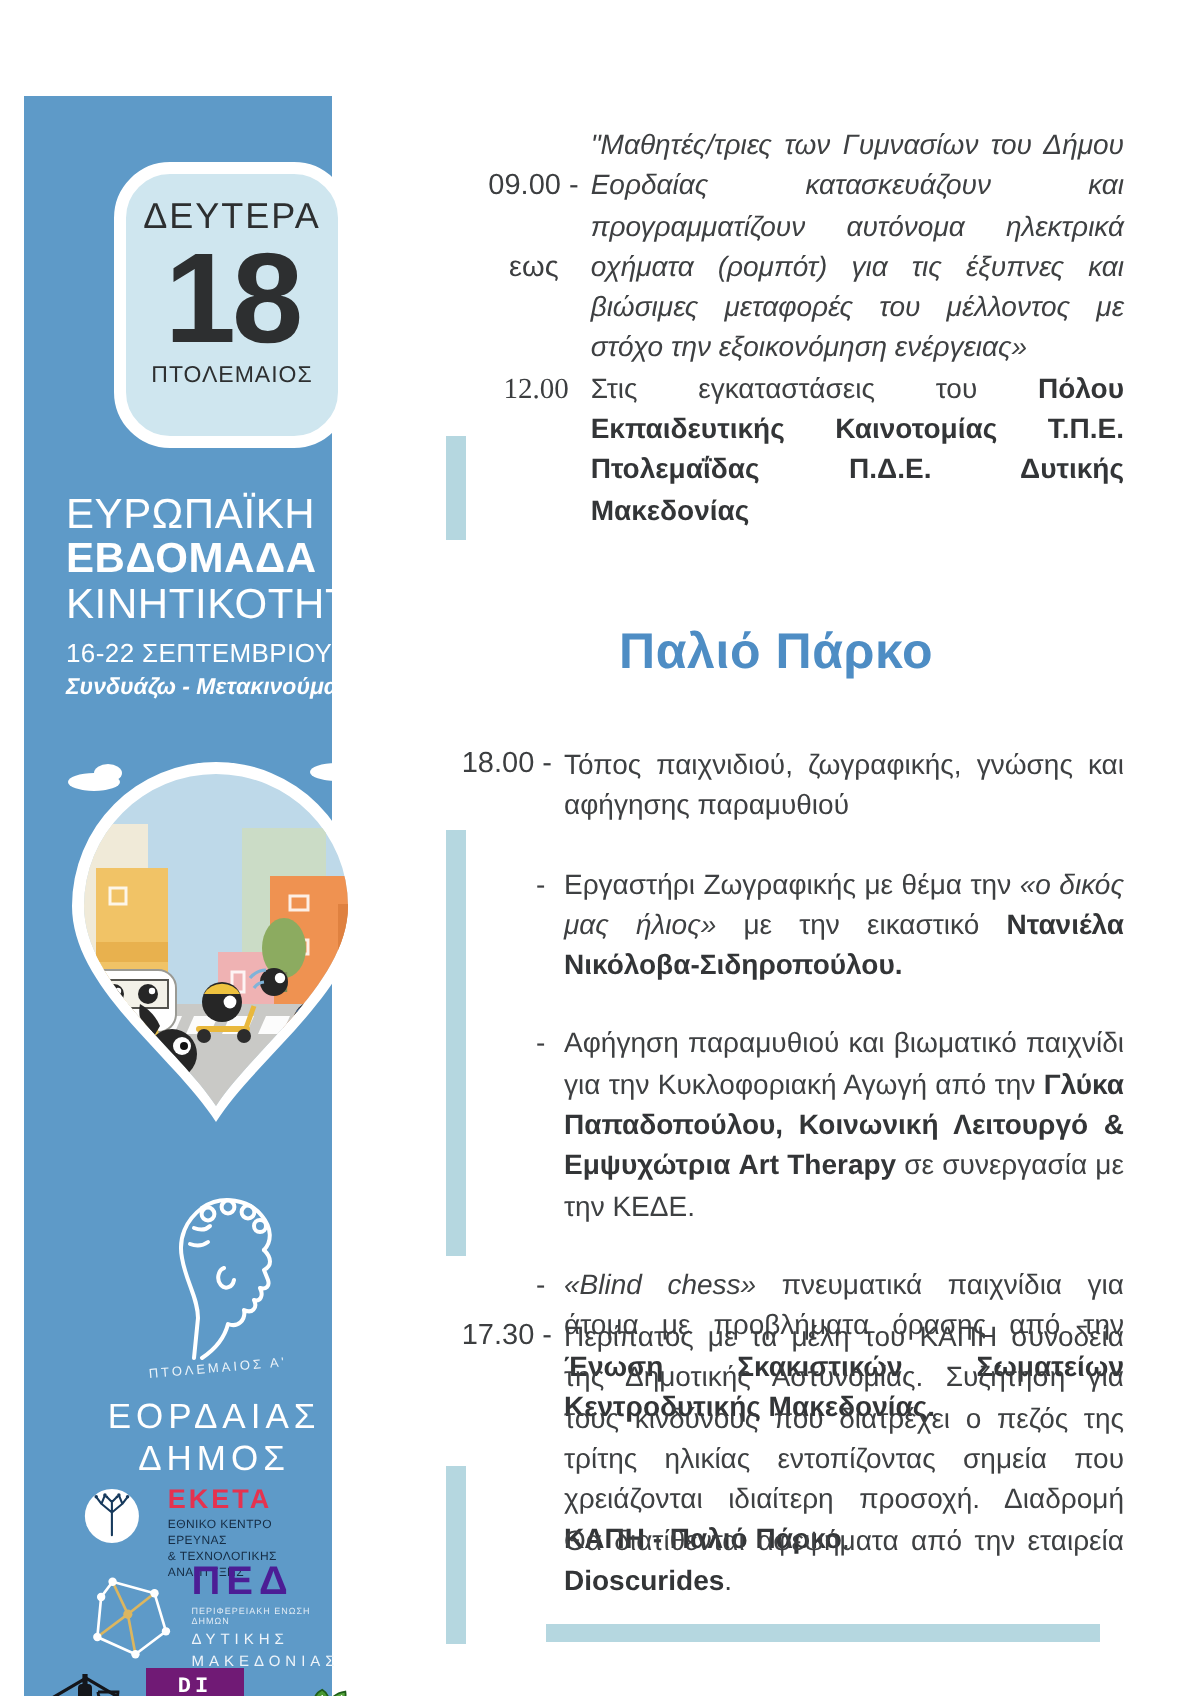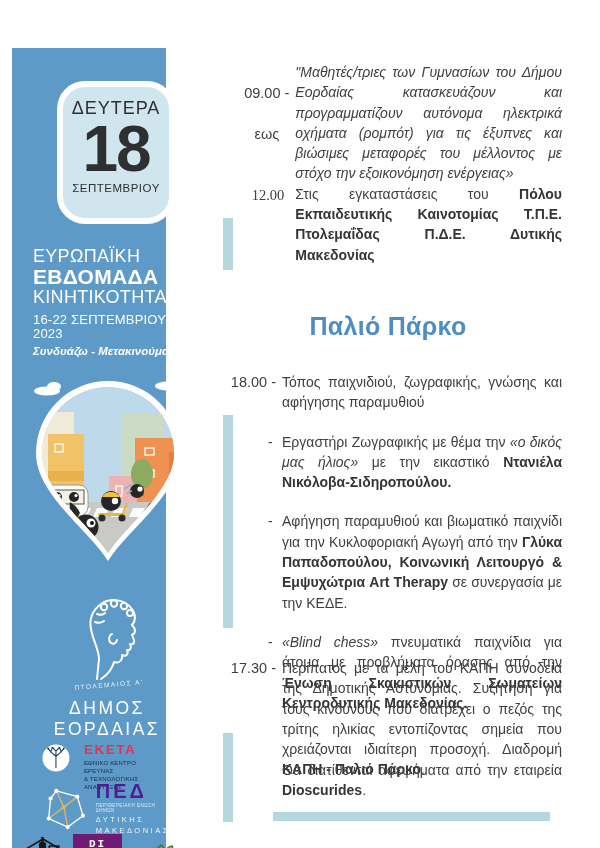--- a/index.html
+++ b/index.html
@@ -7,21 +7,21 @@
   .page{position:relative;width:600px;height:848px;background:#fff;overflow:hidden;
         font-family:"Liberation Sans","DejaVu Sans",sans-serif;color:#3e4042;}
   
   .sidebar{position:absolute;left:12px;top:0;width:154px;height:848px;background:#5e9ac8;margin-top:48px;}
   .cal-card{position:absolute;left:45px;top:33px;width:118px;height:143px;background:#cfe6ef;
             border:6px solid #fff;border-radius:28px;text-align:center;color:#2d2f30;}
   .cal-day{margin-top:11px;font-size:18px;letter-spacing:1px;font-weight:500;}
   .cal-date{font-size:64px;font-weight:700;line-height:0.95;letter-spacing:-2px;}
   .cal-month{font-size:11.5px;letter-spacing:0.5px;margin-top:2px;}
   .mobility{position:absolute;left:21px;top:199px;color:#fff;line-height:1.06;}
-  .mob1,.mob3{font-size:18px;letter-spacing:0.3px;}
+  .mob1,.mob3{font-size:21px;letter-spacing:0.3px;}
   .mob2{font-size:21px;font-weight:700;letter-spacing:0.3px;}
   .mob-dates{font-size:13px;margin-top:6px;letter-spacing:0.2px;}
   .mob-slogan{font-size:11.5px;font-weight:700;font-style:italic;margin-top:4px;}
   .pin-illu{position:absolute;left:9px;top:326px;width:174px;height:190px;}
   .statue{position:absolute;left:58px;top:550px;width:78px;height:84px;}
   .statue-caption{position:absolute;left:48px;top:633px;width:98px;text-align:center;
                   color:#eaf2f8;font-size:6.5px;letter-spacing:1.5px;transform:rotate(-5deg);}
   .muni-name{position:absolute;left:0;top:650px;width:190px;text-align:center;color:#fff;
              font-size:17.5px;letter-spacing:2.5px;line-height:1.18;font-weight:400;}
   .ekata{position:absolute;left:30px;top:694px;display:flex;align-items:flex-start;gap:14px;justify-content:flex-end;}
@@ -67,21 +67,21 @@
 </head>
 <body>
 
 <div class="page">
 
   <div class="sidebar">
 
     <div class="cal-card">
       <div class="cal-day">ΔΕΥΤΕΡΑ</div>
       <div class="cal-date">18</div>
-      <div class="cal-month">ΣΕΠΤΕΜΒΡΙΟΥ</div>
+      <div class="cal-month">ΠΤΟΛΕΜΑΙΟΣ</div>
     </div>
 
     <div class="mobility">
       <div class="mob1">ΕΥΡΩΠΑΪΚΗ</div>
       <div class="mob2">ΕΒΔΟΜΑΔΑ</div>
       <div class="mob3">ΚΙΝΗΤΙΚΟΤΗΤΑΣ</div>
       <div class="mob-dates">16-22 ΣΕΠΤΕΜΒΡΙΟΥ 2023</div>
       <div class="mob-slogan">Συνδυάζω - Μετακινούμαι</div>
     </div>
 
@@ -183,22 +183,22 @@
         <circle cx="34" cy="9" r="3.2"></circle>
           <circle cx="44" cy="5.5" r="3.2"></circle>
           <circle cx="54" cy="8" r="3.2"></circle>
           <circle cx="60" cy="15" r="3"></circle>
         <path d="M27 16 q5 2 8 -1 M25 24 q5 2 9 -1"></path>
       </g>
     </svg>
     <div class="statue-caption">ΠΤΟΛΕΜΑΙΟΣ Α'</div>
 
     <div class="muni-name">
+      <div>ΕΟΡΔΑΙΑΣ</div>
       <div>ΔΗΜΟΣ</div>
-      <div>ΕΟΡΔΑΙΑΣ</div>
     </div>
 
     <div class="ekata">
       <svg width="32" height="32" viewBox="0 0 32 32">
         <circle cx="16" cy="16" r="15.5" fill="#ffffff"></circle>
         <g stroke="#16395c" stroke-width="1.2" fill="none" stroke-linecap="round">
           <path d="M16 27 V14 M16 14 L10 9 M16 14 L22 9 M10 9 L7 5 M10 9 L12 4 M22 9 L20 4 M22 9 L25 5 M16 14 L16 8 M16 8 L13 5 M16 8 L19 5"></path>
         </g>
         <g fill="#16395c">
           <circle cx="7" cy="5" r="1"></circle>

